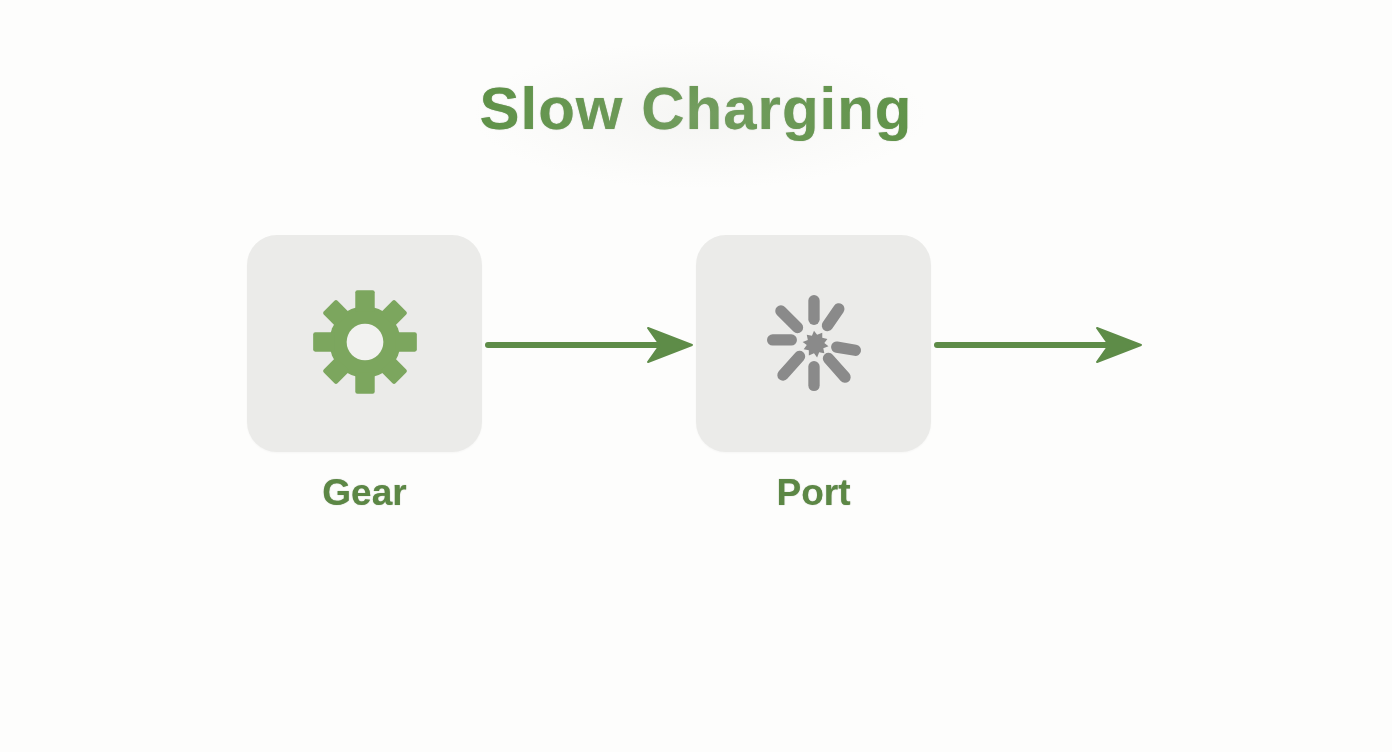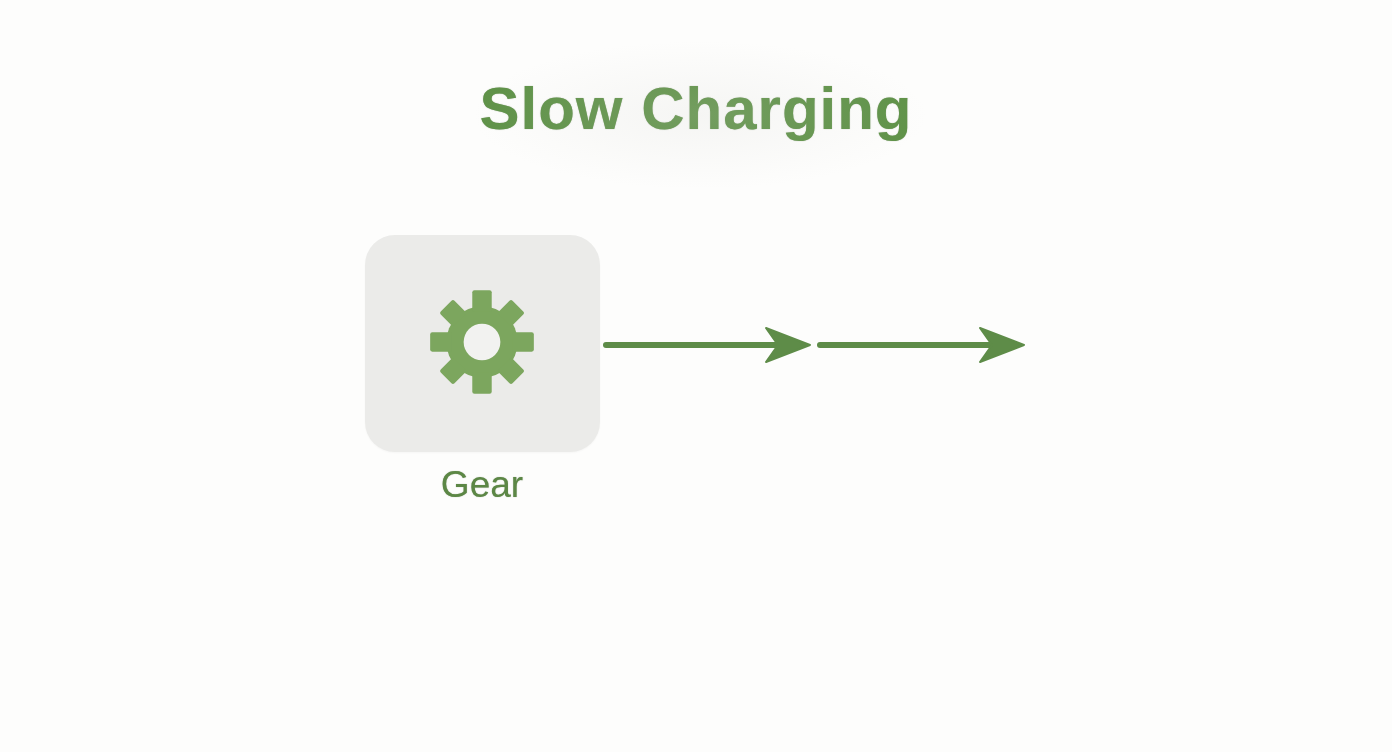--- a/index.html
+++ b/index.html
@@ -37,23 +37,23 @@
   .card {
     width: 235px; height: 217px;
     background: var(--card-bg, #ebebe9);
     border-radius: 30px;
     display: flex;
     align-items: center;
     justify-content: center;
     box-shadow: 0 1px 2px rgba(0,0,0,0.03);
   }
   .node-label {
-    margin-top: 12px;
+    margin-top: 20px;
     font-size: 37px;
-    font-weight: normal;
+    font-weight: bold;
     color: var(--label-green, #5c8745);
     text-shadow: 0 0 1px rgba(55,85,40,0.5);
   }
   .arrow-wrap {
     width: 214px;
     margin-top: 88px;   
     flex: none;
   }
   .faint-blotch {
     position: absolute;
@@ -100,20 +100,49 @@
 
     <div class="arrow-wrap">
       <svg width="214" height="44" viewBox="0 0 214 44">
         <g fill="#5e8c48" stroke="#5e8c48">
           <line x1="6" y1="22" x2="178" y2="22" stroke-width="6" stroke-linecap="round"></line>
           <path d="M166 5 L210 22 L166 39 L178 22 Z" stroke-width="2" stroke-linejoin="round"></path>
         </g>
       </svg>
     </div>
 
+    <div class="node-group">
+      <div class="card">
+        <span>
+          <svg width="124" height="124" viewBox="0 0 120 120">
+            <g stroke="#8a8a8a" stroke-width="11" stroke-linecap="round">
+
+              <line x1="60" y1="20" x2="60" y2="38"></line>
+
+              <line x1="84" y1="28" x2="73" y2="44"></line>
+
+              <line x1="82" y1="65" x2="100" y2="68"></line>
+
+              <line x1="74" y1="76" x2="90" y2="94"></line>
+
+              <line x1="60" y1="84" x2="60" y2="102"></line>
+
+              <line x1="46" y1="74" x2="30" y2="92"></line>
+
+              <line x1="20" y1="58" x2="38" y2="58"></line>
+
+              <line x1="28" y1="30" x2="44" y2="46"></line>
+            </g>
+
+            <path fill="#8a8a8a" d="M60 49 l3 4 5-2 0 5 5 1 -3 4 4 3 -5 2 1 5 -5-1 -2 5 -3-4 -5 2 0-5 -5-1 3-4 -4-3 5-2 -1-5 5 1 z"></path>
+          </svg>
+        </span>
+      </div>
+      <div class="node-label">Port</div>
+    </div>
 
     <div class="arrow-wrap">
       <svg width="214" height="44" viewBox="0 0 214 44">
         <g fill="#5e8c48" stroke="#5e8c48">
           <line x1="6" y1="22" x2="178" y2="22" stroke-width="6" stroke-linecap="round"></line>
           <path d="M166 5 L210 22 L166 39 L178 22 Z" stroke-width="2" stroke-linejoin="round"></path>
         </g>
       </svg>
     </div>
 

